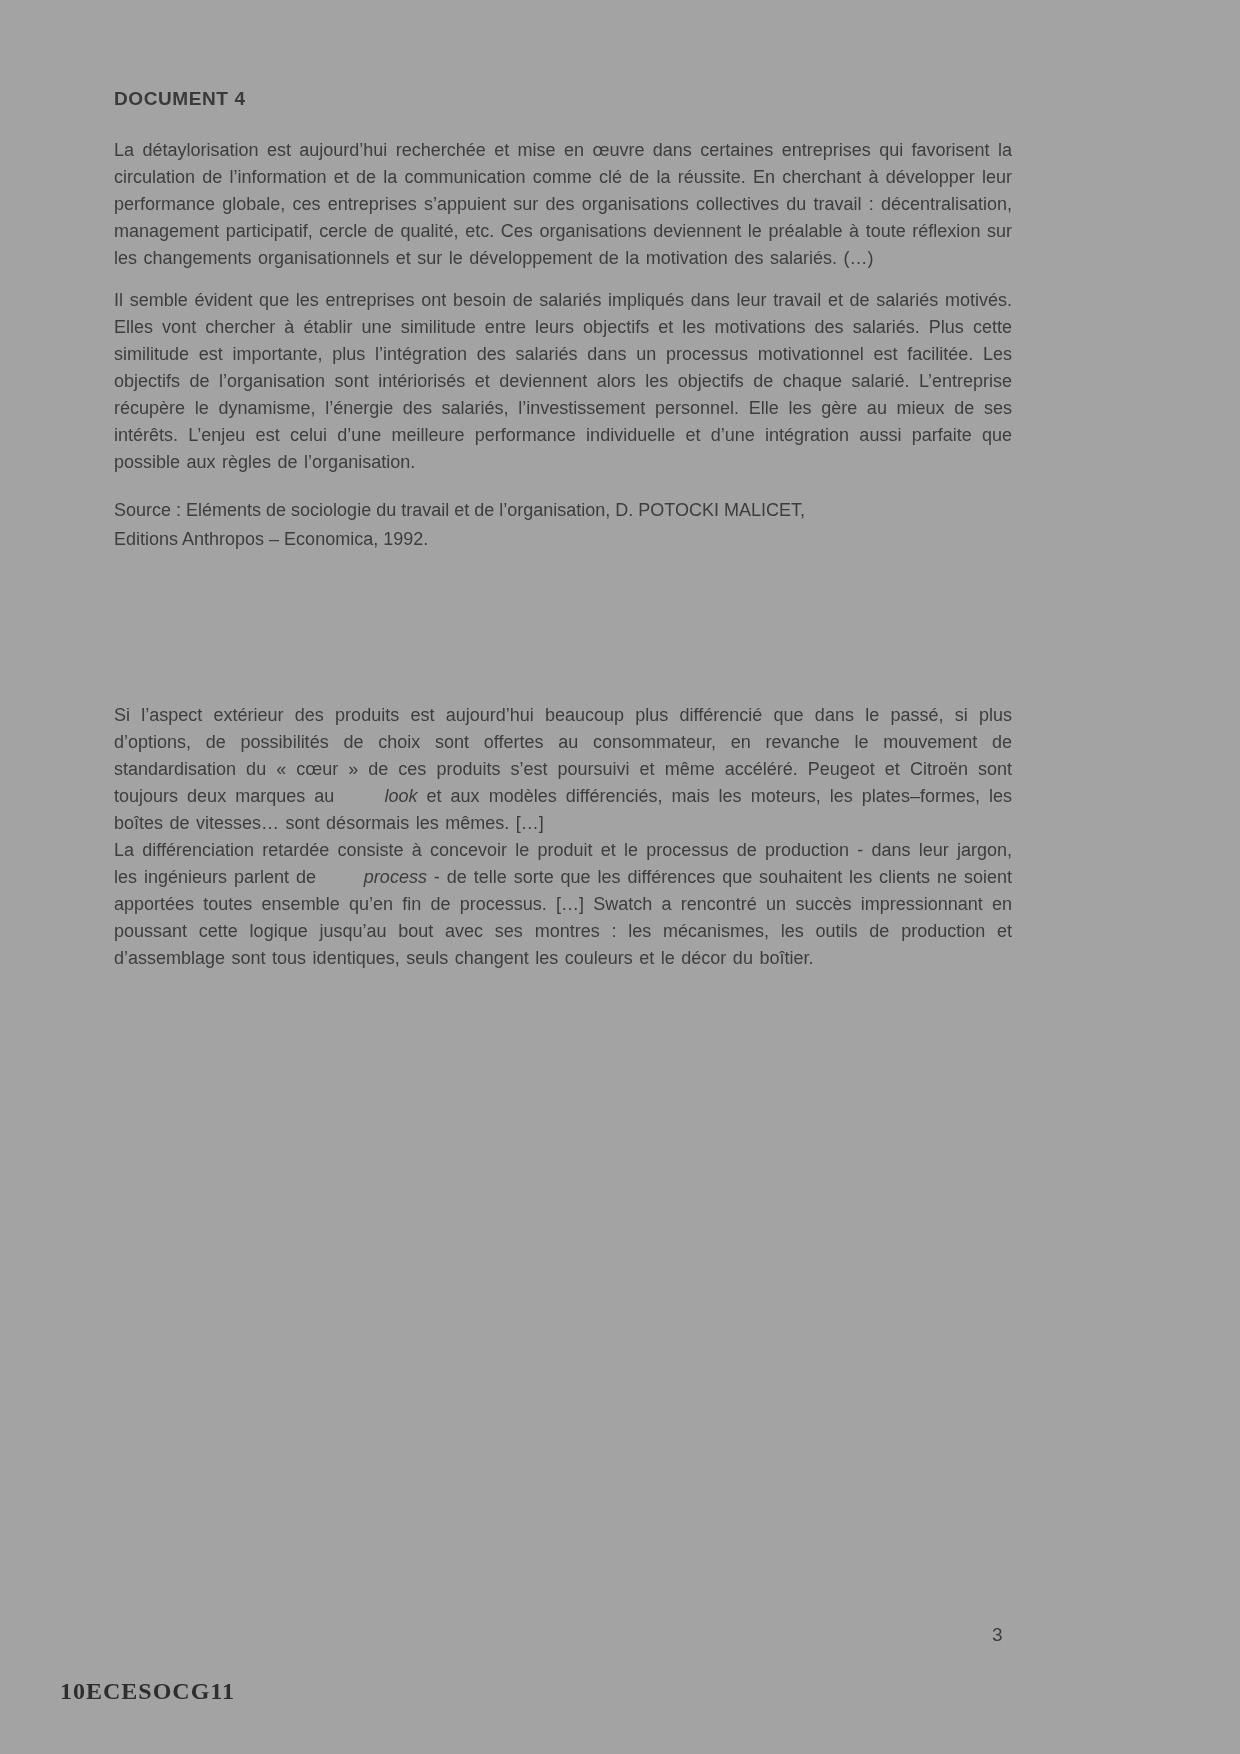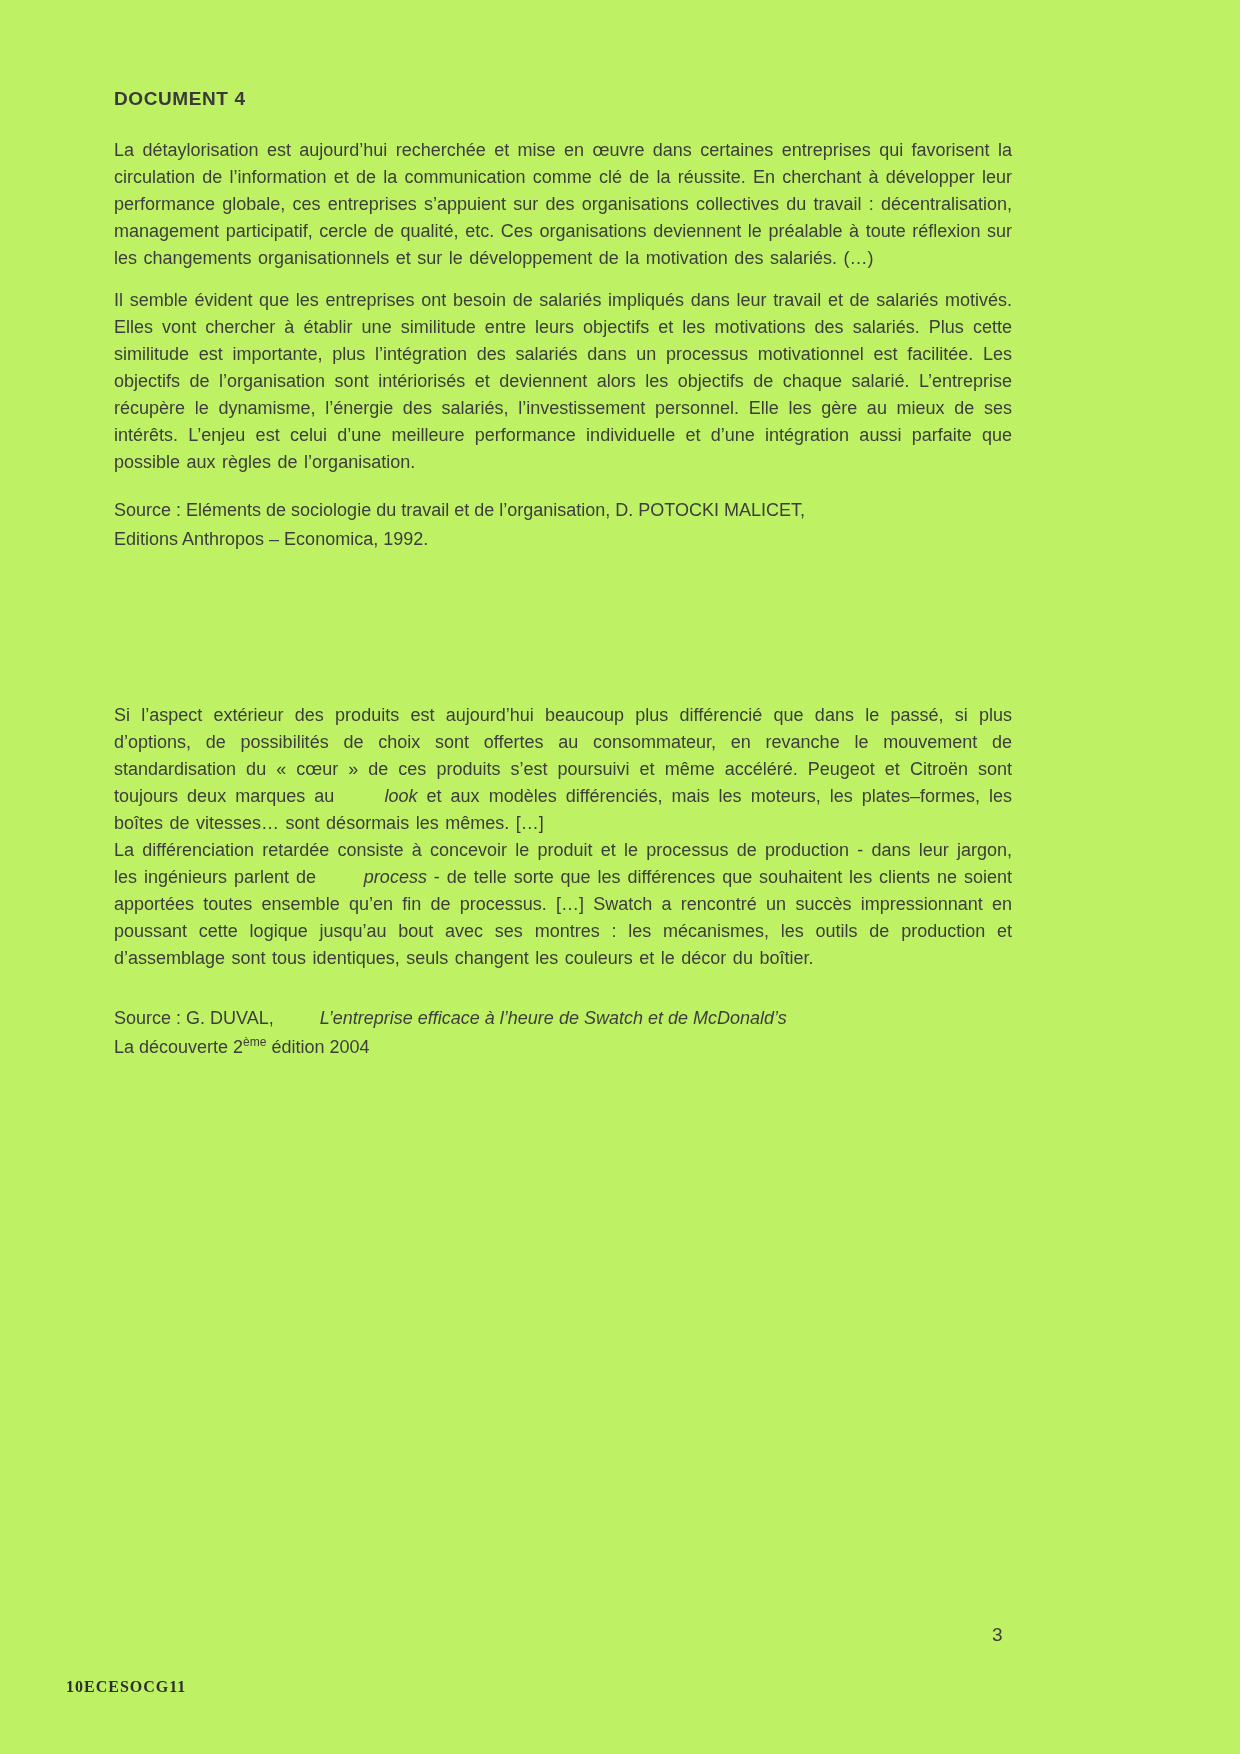--- a/index.html
+++ b/index.html
@@ -5,21 +5,21 @@
   html, body {
     margin: 0;
     padding: 0;
     background: #e8e8e8;
   }
   .page {
     position: relative;
     width: 1240px;
     height: 1754px;
     margin: 0 auto;
-    background: #bef264;
+    background: #a3a3a3;
     overflow: hidden;
     font-family: "Liberation Sans", sans-serif;
     color: #3d3d3d;
   }
   .content {
     padding: 88px 228px 0 114px; 
   }
   .doc-title {
     margin: 0 0 27px 0;
     font-size: 19px;
@@ -61,24 +61,24 @@
   .page-number {
     position: absolute;
     top: 1624px;
     left: 992px;
     font-size: 19px;
     color: #3d3d3d;
   }
   .footer-code {
     position: absolute;
     top: 1678px;
-    left: 66px;
+    left: 60px;
     font-family: "Liberation Serif", serif;
     font-weight: bold;
-    font-size: 16px;
+    font-size: 24px;
     letter-spacing: 1px;
     color: #2e2e2e;
   }
 </style>
 </head>
 <body>
 
 <div class="page">
   <div class="content">
 
@@ -88,23 +88,19 @@
       <p class="body-para">Il semble évident que les entreprises ont besoin de salariés impliqués dans leur travail et de salariés motivés. Elles vont chercher à établir une similitude entre leurs objectifs et les motivations des salariés. Plus cette similitude est importante, plus l’intégration des salariés dans un processus motivationnel est facilitée. Les objectifs de l’organisation sont intériorisés et deviennent alors les objectifs de chaque salarié. L’entreprise récupère le dynamisme, l’énergie des salariés, l’investissement personnel. Elle les gère au mieux de ses intérêts. L’enjeu est celui d’une meilleure performance individuelle et d’une intégration aussi parfaite que possible aux règles de l’organisation.</p>
       <div class="source-block">
         <span>Source : Eléments de sociologie du travail et de l’organisation, D. POTOCKI MALICET,</span><br>
         <span>Editions Anthropos – Economica, 1992.</span>
       </div>
     </section>
 
     <section class="doc5-section">
       <p class="body-para no-gap"><span>Si l’aspect extérieur des produits est aujourd’hui beaucoup plus différencié que dans le passé, si plus d’options, de possibilités de choix sont offertes au consommateur, en revanche le mouvement de standardisation du « cœur » de ces produits s’est poursuivi et même accéléré. Peugeot et Citroën sont toujours deux marques au </span><span class="italic">look</span><span> et aux modèles différenciés, mais les moteurs, les plates–formes, les boîtes de vitesses… sont désormais les mêmes. […]</span></p>
       <p class="body-para no-gap"><span>La différenciation retardée consiste à concevoir le produit et le processus de production - dans leur jargon, les ingénieurs parlent de </span><span class="italic">process</span><span> - de telle sorte que les différences que souhaitent les clients ne soient apportées toutes ensemble qu’en fin de processus. […] Swatch a rencontré un succès impressionnant en poussant cette logique jusqu’au bout avec ses montres : les mécanismes, les outils de production et d’assemblage sont tous identiques, seuls changent les couleurs et le décor du boîtier.</span></p>
-      <div class="source-block doc5-source">
-        <span>Source : G. DUVAL, </span><span class="italic">L’entreprise efficace à l’heure de Swatch et de McDonald’s</span><br>
-        <span><span>La découverte 2</span><sup>ème</sup><span> édition 2004</span></span>
-      </div>
     </section>
 
   </div>
 
   <div class="page-number">3</div>
   <div class="footer-code">10ECESOCG11</div>
 </div>
 
 </body></html>

